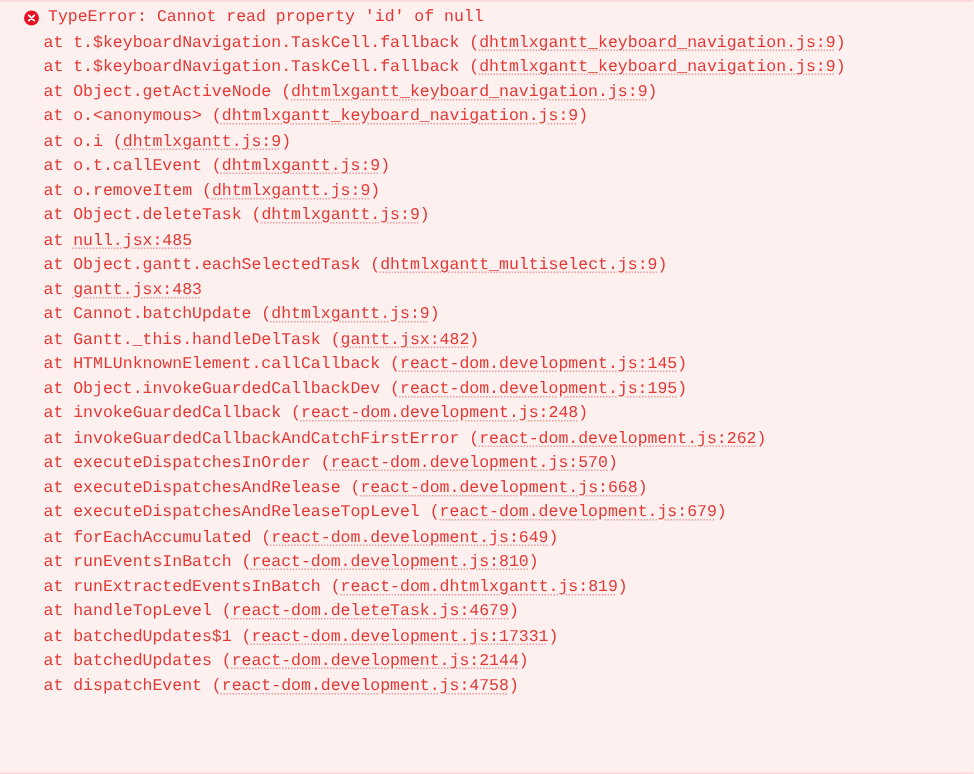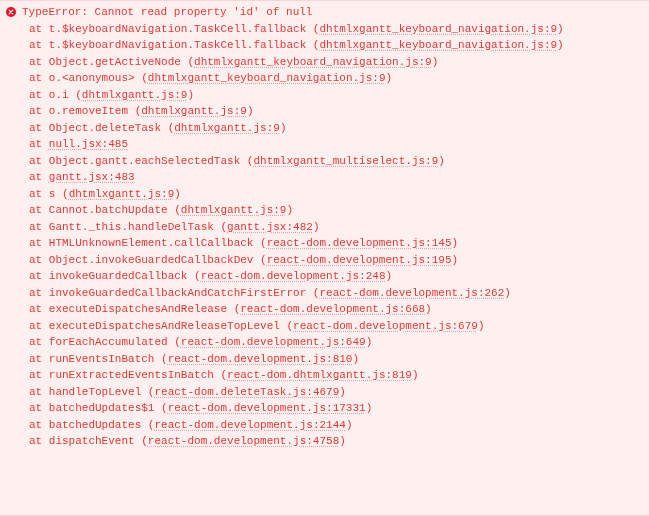--- a/index.html
+++ b/index.html
@@ -19,21 +19,21 @@
     background: #fff0f0;
     border-top: 1px solid #fdd4d6;
     border-bottom: 1px solid #fdd4d6;
     padding: 3px 0 3px 0;
     box-sizing: border-box;
     height: 516px;
   }
   .header-line {
     display: flex;
     align-items: center;
-    padding-left: 6px;
+    padding-left: 16px;
   }
   .err-icon {
     width: 10px;
     height: 10px;
     border-radius: 50%;
     background: #e81123;
     display: inline-flex;
     align-items: center;
     justify-content: center;
     margin-right: 6px;
@@ -71,32 +71,33 @@
       </svg>
     </span>
     <span class="err-msg">TypeError: Cannot read property 'id' of null</span>
   </div>
   <div class="stack" id="stack">
       <div class="frame"><span class="at">at </span><span>t.$keyboardNavigation.TaskCell.fallback </span><span class="loc-paren">(</span><span class="link">dhtmlxgantt_keyboard_navigation.js:9</span><span class="loc-paren">)</span></div>
       <div class="frame"><span class="at">at </span><span>t.$keyboardNavigation.TaskCell.fallback </span><span class="loc-paren">(</span><span class="link">dhtmlxgantt_keyboard_navigation.js:9</span><span class="loc-paren">)</span></div>
       <div class="frame"><span class="at">at </span><span>Object.getActiveNode </span><span class="loc-paren">(</span><span class="link">dhtmlxgantt_keyboard_navigation.js:9</span><span class="loc-paren">)</span></div>
       <div class="frame"><span class="at">at </span><span>o.&lt;anonymous&gt; </span><span class="loc-paren">(</span><span class="link">dhtmlxgantt_keyboard_navigation.js:9</span><span class="loc-paren">)</span></div>
       <div class="frame"><span class="at">at </span><span>o.i </span><span class="loc-paren">(</span><span class="link">dhtmlxgantt.js:9</span><span class="loc-paren">)</span></div>
+      <div class="frame"><span class="at">at </span><span>o.t.callEvent </span><span class="loc-paren">(</span><span class="link">dhtmlxgantt.js:9</span><span class="loc-paren">)</span></div>
       <div class="frame"><span class="at">at </span><span>o.removeItem </span><span class="loc-paren">(</span><span class="link">dhtmlxgantt.js:9</span><span class="loc-paren">)</span></div>
       <div class="frame"><span class="at">at </span><span>Object.deleteTask </span><span class="loc-paren">(</span><span class="link">dhtmlxgantt.js:9</span><span class="loc-paren">)</span></div>
       <div class="frame"><span class="at">at </span><span class="link">null.jsx:485</span></div>
       <div class="frame"><span class="at">at </span><span>Object.gantt.eachSelectedTask </span><span class="loc-paren">(</span><span class="link">dhtmlxgantt_multiselect.js:9</span><span class="loc-paren">)</span></div>
       <div class="frame"><span class="at">at </span><span class="link">gantt.jsx:483</span></div>
-      <div class="frame"><span class="at">at </span><span>s </span><span class="loc-paren">(</span><span class="link">dhtmlxgantt.js:9</span><span class="loc-paren">)</span></div>
       <div class="frame"><span class="at">at </span><span>Cannot.batchUpdate </span><span class="loc-paren">(</span><span class="link">dhtmlxgantt.js:9</span><span class="loc-paren">)</span></div>
       <div class="frame"><span class="at">at </span><span>Gantt._this.handleDelTask </span><span class="loc-paren">(</span><span class="link">gantt.jsx:482</span><span class="loc-paren">)</span></div>
       <div class="frame"><span class="at">at </span><span>HTMLUnknownElement.callCallback </span><span class="loc-paren">(</span><span class="link">react-dom.development.js:145</span><span class="loc-paren">)</span></div>
       <div class="frame"><span class="at">at </span><span>Object.invokeGuardedCallbackDev </span><span class="loc-paren">(</span><span class="link">react-dom.development.js:195</span><span class="loc-paren">)</span></div>
       <div class="frame"><span class="at">at </span><span>invokeGuardedCallback </span><span class="loc-paren">(</span><span class="link">react-dom.development.js:248</span><span class="loc-paren">)</span></div>
       <div class="frame"><span class="at">at </span><span>invokeGuardedCallbackAndCatchFirstError </span><span class="loc-paren">(</span><span class="link">react-dom.development.js:262</span><span class="loc-paren">)</span></div>
+      <div class="frame"><span class="at">at </span><span>executeDispatchesInOrder </span><span class="loc-paren">(</span><span class="link">react-dom.development.js:570</span><span class="loc-paren">)</span></div>
       <div class="frame"><span class="at">at </span><span>executeDispatchesAndRelease </span><span class="loc-paren">(</span><span class="link">react-dom.development.js:668</span><span class="loc-paren">)</span></div>
       <div class="frame"><span class="at">at </span><span>executeDispatchesAndReleaseTopLevel </span><span class="loc-paren">(</span><span class="link">react-dom.development.js:679</span><span class="loc-paren">)</span></div>
       <div class="frame"><span class="at">at </span><span>forEachAccumulated </span><span class="loc-paren">(</span><span class="link">react-dom.development.js:649</span><span class="loc-paren">)</span></div>
       <div class="frame"><span class="at">at </span><span>runEventsInBatch </span><span class="loc-paren">(</span><span class="link">react-dom.development.js:810</span><span class="loc-paren">)</span></div>
       <div class="frame"><span class="at">at </span><span>runExtractedEventsInBatch </span><span class="loc-paren">(</span><span class="link">react-dom.dhtmlxgantt.js:819</span><span class="loc-paren">)</span></div>
       <div class="frame"><span class="at">at </span><span>handleTopLevel </span><span class="loc-paren">(</span><span class="link">react-dom.deleteTask.js:4679</span><span class="loc-paren">)</span></div>
       <div class="frame"><span class="at">at </span><span>batchedUpdates$1 </span><span class="loc-paren">(</span><span class="link">react-dom.development.js:17331</span><span class="loc-paren">)</span></div>
       <div class="frame"><span class="at">at </span><span>batchedUpdates </span><span class="loc-paren">(</span><span class="link">react-dom.development.js:2144</span><span class="loc-paren">)</span></div>
       <div class="frame"><span class="at">at </span><span>dispatchEvent </span><span class="loc-paren">(</span><span class="link">react-dom.development.js:4758</span><span class="loc-paren">)</span></div>
       <div class="frame"></div>

